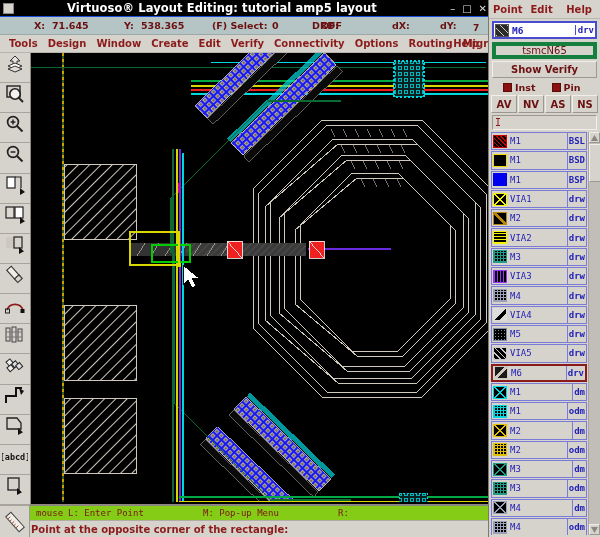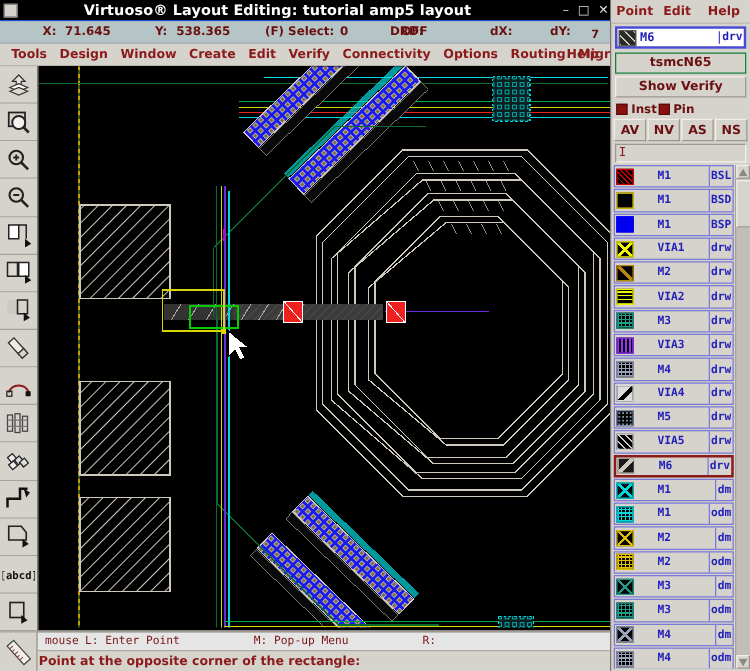--- a/index.html
+++ b/index.html
@@ -67,34 +67,34 @@
 
   
   #toolbar {
     width: 30px; flex: 0 0 30px; background: #d6d2cc;
     display: flex; flex-direction: column;
     border-right: 1px solid #9c9890;
   }
   .tbtn {
     height: 33.8px; width: 30px;
     border-bottom: 1px solid #a8a49d;
-    display: flex; align-items: center; justify-content: center;
+    display: flex; align-items: flex-start; justify-content: center;
     cursor: default; background: #d6d2cc;
   }
   .tbtn svg { display: block; }
 
   
   #canvaswrap { flex: 1 1 auto; position: relative; background: #000;
      border: 1px solid #8d8981; border-top: none; border-right: none; min-width: 0; }
   #canvas { position: absolute; inset: 0; overflow: hidden; background: #000; }
   #canvas svg { position: absolute; left: 0; top: 0; }
 
   
   #mousebar {
-    height: 15px; flex: 0 0 auto; background: #e5e5e5;
+    height: 15px; flex: 0 0 auto; background: #84cc16;
     border-top: 1px solid #8d8981;
     display: flex; align-items: center; position: relative;
     font-family: "DejaVu Sans Mono", "Liberation Mono", monospace;
     font-size: 9px; color: #7a1515;
   }
   #mousebar .mb-tool { width: 30px; height: 15px; border-right: 1px solid #9c9890; }
   #mousebar .mb-f { position: absolute; white-space: nowrap; }
   #promptbar {
     height: 17px; flex: 0 0 auto; background: #d6d2cc;
     border-top: 1px solid #b0aca5;
@@ -133,35 +133,35 @@
   .lsw-sel .sw { width: 14px; height: 13px; margin-left: 1px; flex: 0 0 auto; }
   .lsw-sel .nm { font-size: 9.5px; font-weight: bold; color: #2222bb;
      font-family: "DejaVu Sans Mono","Liberation Mono",monospace; margin-left: 3px; }
   .lsw-sel .pp { position: absolute; right: 1px; font-size: 9px; font-weight: bold;
      color: #2222bb; font-family: "DejaVu Sans Mono","Liberation Mono",monospace;
      border-left: 1px solid #4a4ad0; padding-left: 2px; }
 
   .lsw-tech {
     height: 17px; flex: 0 0 auto; margin: 1px 3px;
     display: flex; align-items: center; justify-content: center;
-    font-size: 10px; font-weight: bold; color: #6b1010;
-    background: #d6d2cc; border: 1px solid #15803d;
+    font-size: 10px; font-weight: normal; color: #6b1010;
+    background: #d6d2cc; border: 4px solid #15803d;
   }
   .lsw-showobj {
     height: 17px; flex: 0 0 auto; margin: 1px 3px;
     display: flex; align-items: center; justify-content: center;
     font-size: 10px; font-weight: bold; color: #6b1010;
     background: #d6d2cc;
     border-top: 1px solid #f2eee8; border-left: 1px solid #f2eee8;
     border-bottom: 1px solid #9c9890; border-right: 1px solid #9c9890;
     cursor: default;
   }
   .lsw-instpin {
     height: 16px; flex: 0 0 auto; display: flex; align-items: center;
-    padding-left: 4px; gap: 1px;
+    padding-left: 14px; gap: 16px;
   }
   .lsw-instpin .cbx { display: flex; align-items: center; gap: 3px; cursor: default; }
   .lsw-instpin .box { width: 9px; height: 9px; background: #8b1111; border: 1px solid #5a0b0b; }
   .lsw-instpin .lbl { font-size: 9.5px; font-weight: bold; color: #6b1010; }
 
   .lsw-avrow { height: 18px; flex: 0 0 auto; display: flex; gap: 1px; padding: 0 2px; }
   .lsw-avrow .ab {
     flex: 1; display: flex; align-items: center; justify-content: center;
     font-size: 10px; font-weight: bold; color: #6b1010; background: #d6d2cc;
     border-top: 1px solid #f2eee8; border-left: 1px solid #f2eee8;
@@ -180,21 +180,21 @@
   
   #lsw-listwrap { flex: 1 1 auto; display: flex; min-height: 0; padding: 1px 0 2px 0; }
   #lsw-list { flex: 1 1 auto; overflow: hidden; padding: 0 1px 0 2px; }
   .lrow {
     height: 18.3px; display: flex; align-items: center; position: relative;
     border: 1px solid #7a7ad8; margin-bottom: 1px; background: #d6d2cc;
     cursor: default;
   }
   .lrow.sel { border: 2px solid #8b1a1a; }
   .lrow .sw { width: 14px; height: 13px; margin-left: 1px; flex: 0 0 auto; }
-  .lrow .nm { font-size: 9px; font-weight: bold; color: #2222bb; margin-left: 19px;
+  .lrow .nm { font-size: 9px; font-weight: normal; color: #2222bb; margin-left: 3px;
      font-family: "DejaVu Sans Mono","Liberation Mono",monospace; white-space: nowrap; }
   .lrow .pp { position: absolute; right: 0px; top: 0; bottom: 0;
      display: flex; align-items: center; padding: 0 1px;
      font-size: 9px; font-weight: bold; color: #2222bb;
      border-left: 1px solid #7a7ad8;
      font-family: "DejaVu Sans Mono","Liberation Mono",monospace; }
   
   #lsw-scroll { width: 12px; flex: 0 0 12px; background: #c2beb7;
      border-left: 1px solid #a8a49d; display: flex; flex-direction: column;
      position: relative; }

